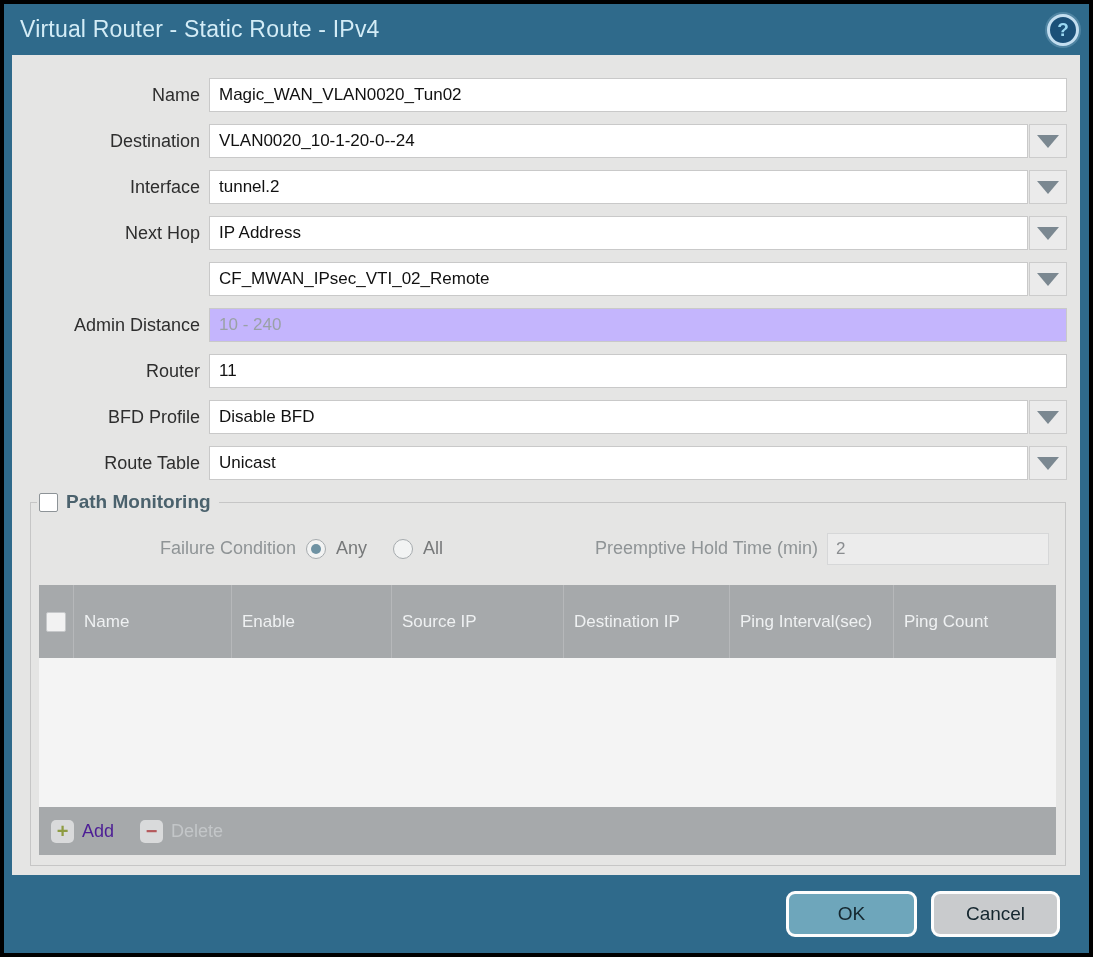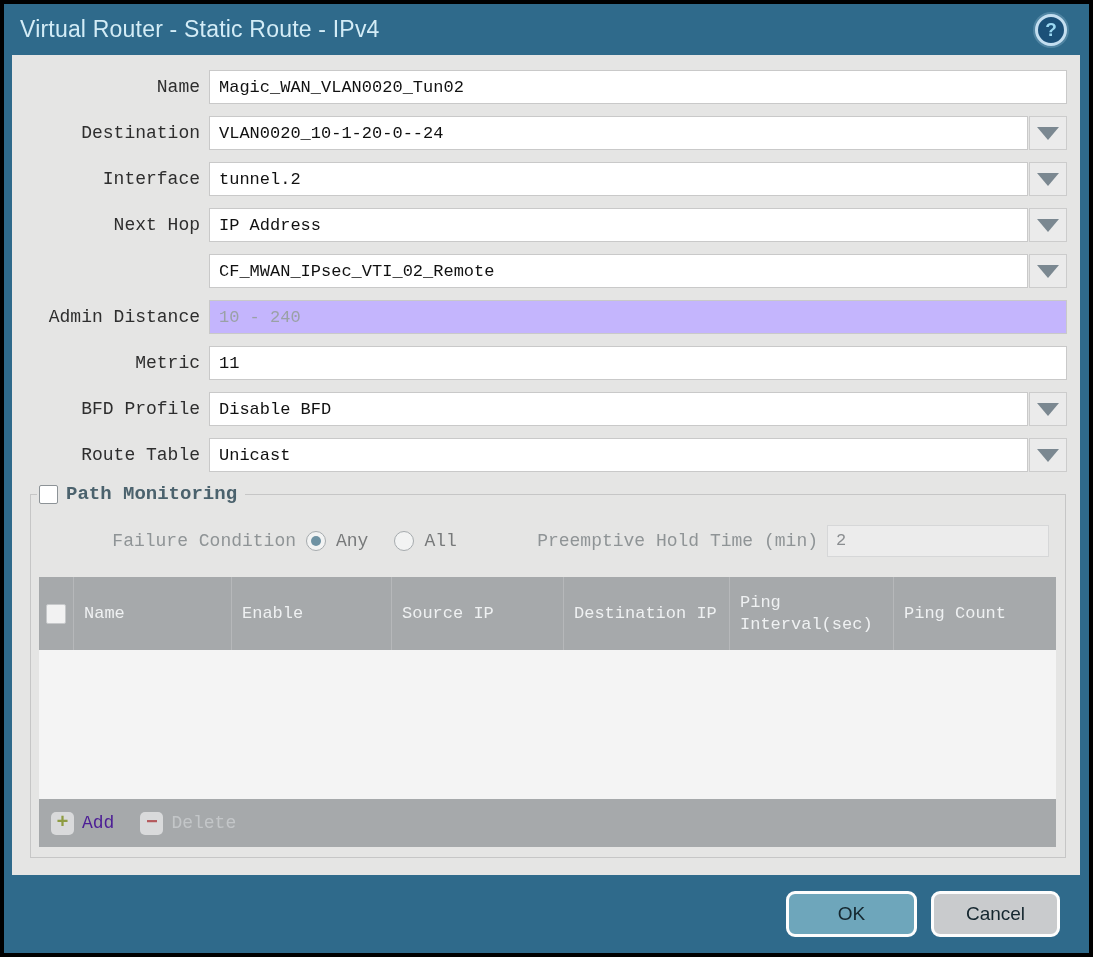--- a/index.html
+++ b/index.html
@@ -11,44 +11,43 @@
     overflow: hidden;
   }
   .dialog {
     position: absolute; inset: 4px;
     background: #2f6a8b;
   }
   
   .titlebar {
     height: 51px;
     display: flex; align-items: center;
-    padding: 0 22px 0 16px;
+    padding: 0 10px 0 16px;
     color: #d3ecf6;
   }
   .titlebar .title { font-size: 23px; letter-spacing: .2px; }
   .help-btn {
     margin-left: auto;
     width: 32px; height: 32px;
     border-radius: 50%;
     border: 3px solid #c3def0;
     background: #1b5078;
     color: #9bd8f2;
     font-size: 19px; font-weight: bold;
     display: flex; align-items: center; justify-content: center;
     box-shadow: 0 0 0 2px rgba(180,215,235,.25);
     cursor: pointer;
   }
   
   .content {
     position: absolute;
     left: 8px; right: 9px; top: 51px; bottom: 78px;
     background: #e5e5e4;
-    padding-top: 15px;
+    padding-top: 23px;
     overflow: hidden;
-    font-family: Liberation Mono, monospace;
   }
   .form-row {
     display: flex; align-items: center;
     height: 34px;
     margin: 0 13px 12px 0;
   }
   .form-label {
     width: 197px;
     padding-right: 9px;
     text-align: right;
@@ -281,21 +280,21 @@
     </div>
 
     <div class="form-row">
       <div class="form-label">Admin Distance</div>
       <div class="field">
         <input type="text" class="muted-bg" placeholder="10 - 240" style="">
       </div>
     </div>
 
     <div class="form-row">
-      <div class="form-label">Metric</div>
+      <div class="form-label">Router</div>
       <div class="field">
         <input type="text" value="11" style="">
       </div>
     </div>
 
     <div class="form-row">
       <div class="form-label">BFD Profile</div>
       <div class="field">
         <input type="text" value="Disable BFD" style="">
         <div class="dd-btn">

